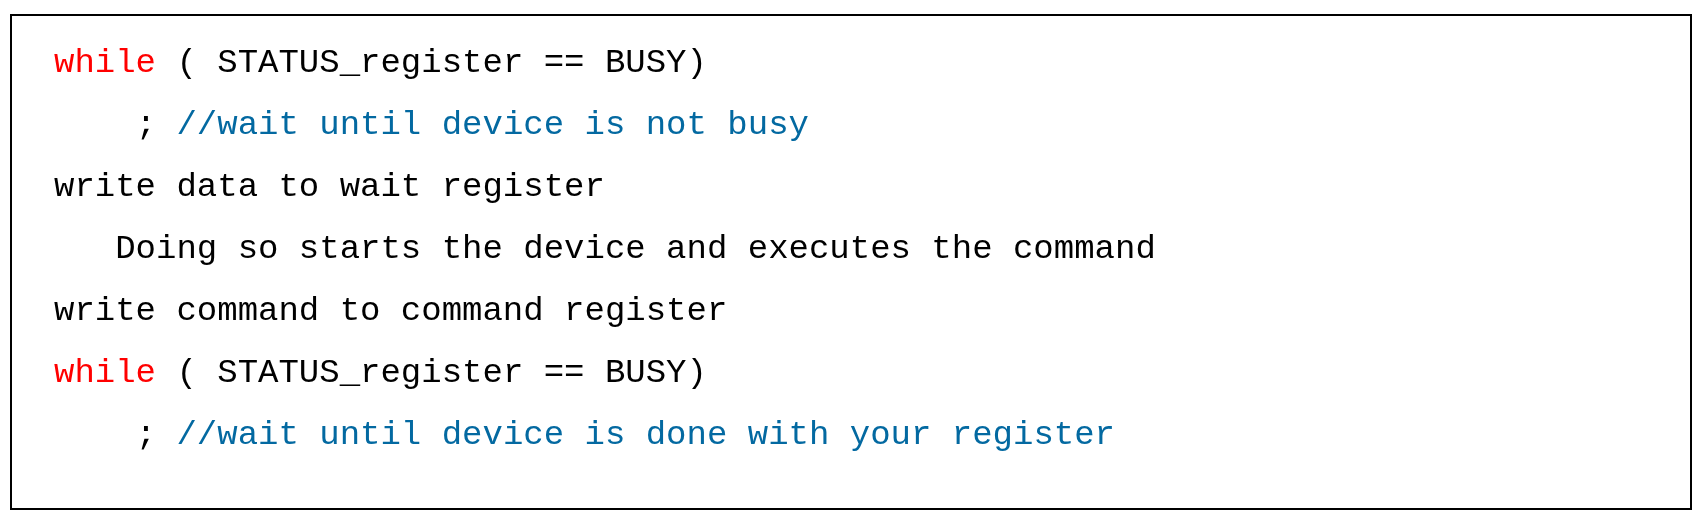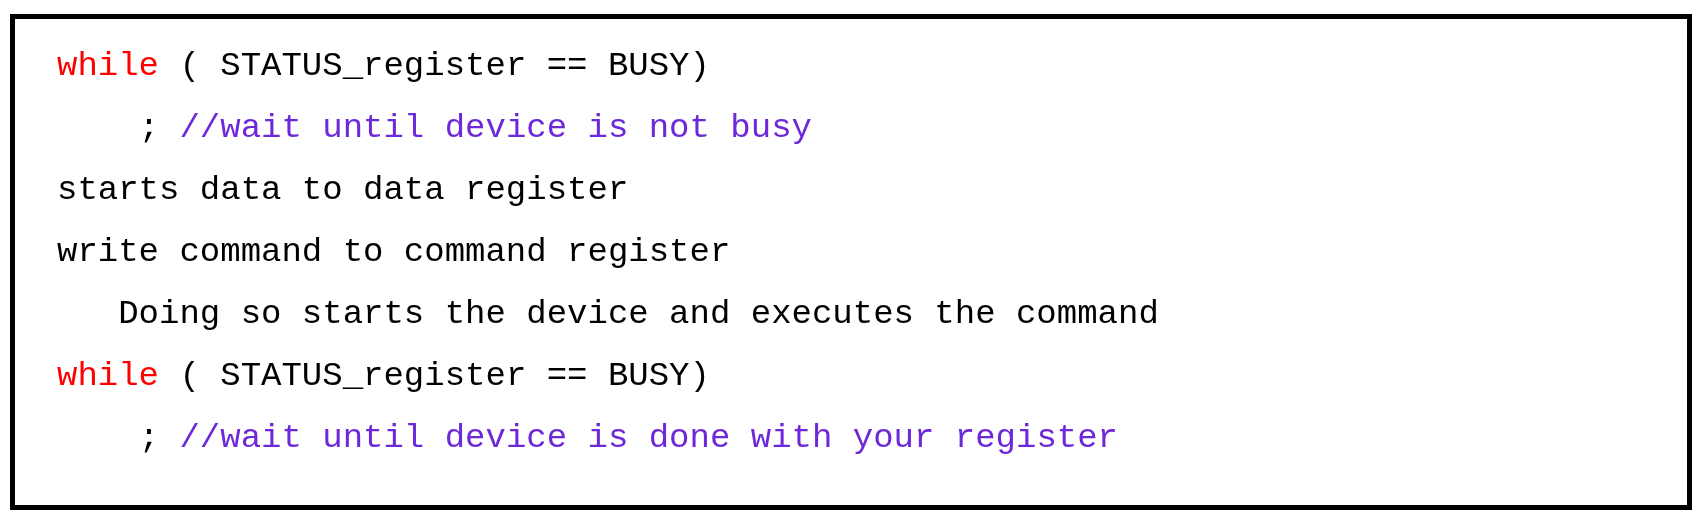--- a/index.html
+++ b/index.html
@@ -21,21 +21,21 @@
     background: #ffffff;
   }
 
   #code-box {
     position: absolute;
     left: 10px;
     top: 14px;
     width: 1682px;
     height: 496px;
     box-sizing: border-box;
-    border: 5px solid #eab308;
+    border: 2px solid #eab308;
     background: #ffffff;
   }
 
   #code-listing {
     position: absolute;
     left: 42px;
     top: 16px;
     right: 4px;
     bottom: 2px;
   }
@@ -47,31 +47,31 @@
     white-space: pre;
     color: #000000;
     letter-spacing: 0px;
   }
 
   .tok {
     white-space: pre;
   }
   .tok-keyword  { color: #ff0000; }
   .tok-plain    { color: #000000; }
-  .tok-comment  { color: #6d28d9; }
+  .tok-comment  { color: #0369a1; }
   .tok-indent   { color: transparent; }
 </style>
 </head>
 <body>
 
 <div id="slide-canvas">
   <div id="code-box" style="border-color: rgb(0, 0, 0); background: rgb(255, 255, 255);">
     <div id="code-listing">
         <div class="code-line"><span class="tok tok-keyword">while</span><span class="tok tok-plain"> ( STATUS_register == BUSY)</span></div>
         <div class="code-line"><span class="tok tok-indent">    </span><span class="tok tok-plain">; </span><span class="tok tok-comment">//wait until device is not busy</span></div>
-        <div class="code-line"><span class="tok tok-plain">starts data to data register</span></div>
+        <div class="code-line"><span class="tok tok-plain">write data to wait register</span></div>
+        <div class="code-line"><span class="tok tok-indent">   </span><span class="tok tok-plain">Doing so starts the device and executes the command</span></div>
         <div class="code-line"><span class="tok tok-plain">write command to command register</span></div>
-        <div class="code-line"><span class="tok tok-indent">   </span><span class="tok tok-plain">Doing so starts the device and executes the command</span></div>
         <div class="code-line"><span class="tok tok-keyword">while</span><span class="tok tok-plain"> ( STATUS_register == BUSY)</span></div>
         <div class="code-line"><span class="tok tok-indent">    </span><span class="tok tok-plain">; </span><span class="tok tok-comment">//wait until device is done with your register</span></div>
       </div>
   </div>
 </div>
 
 </body></html>

